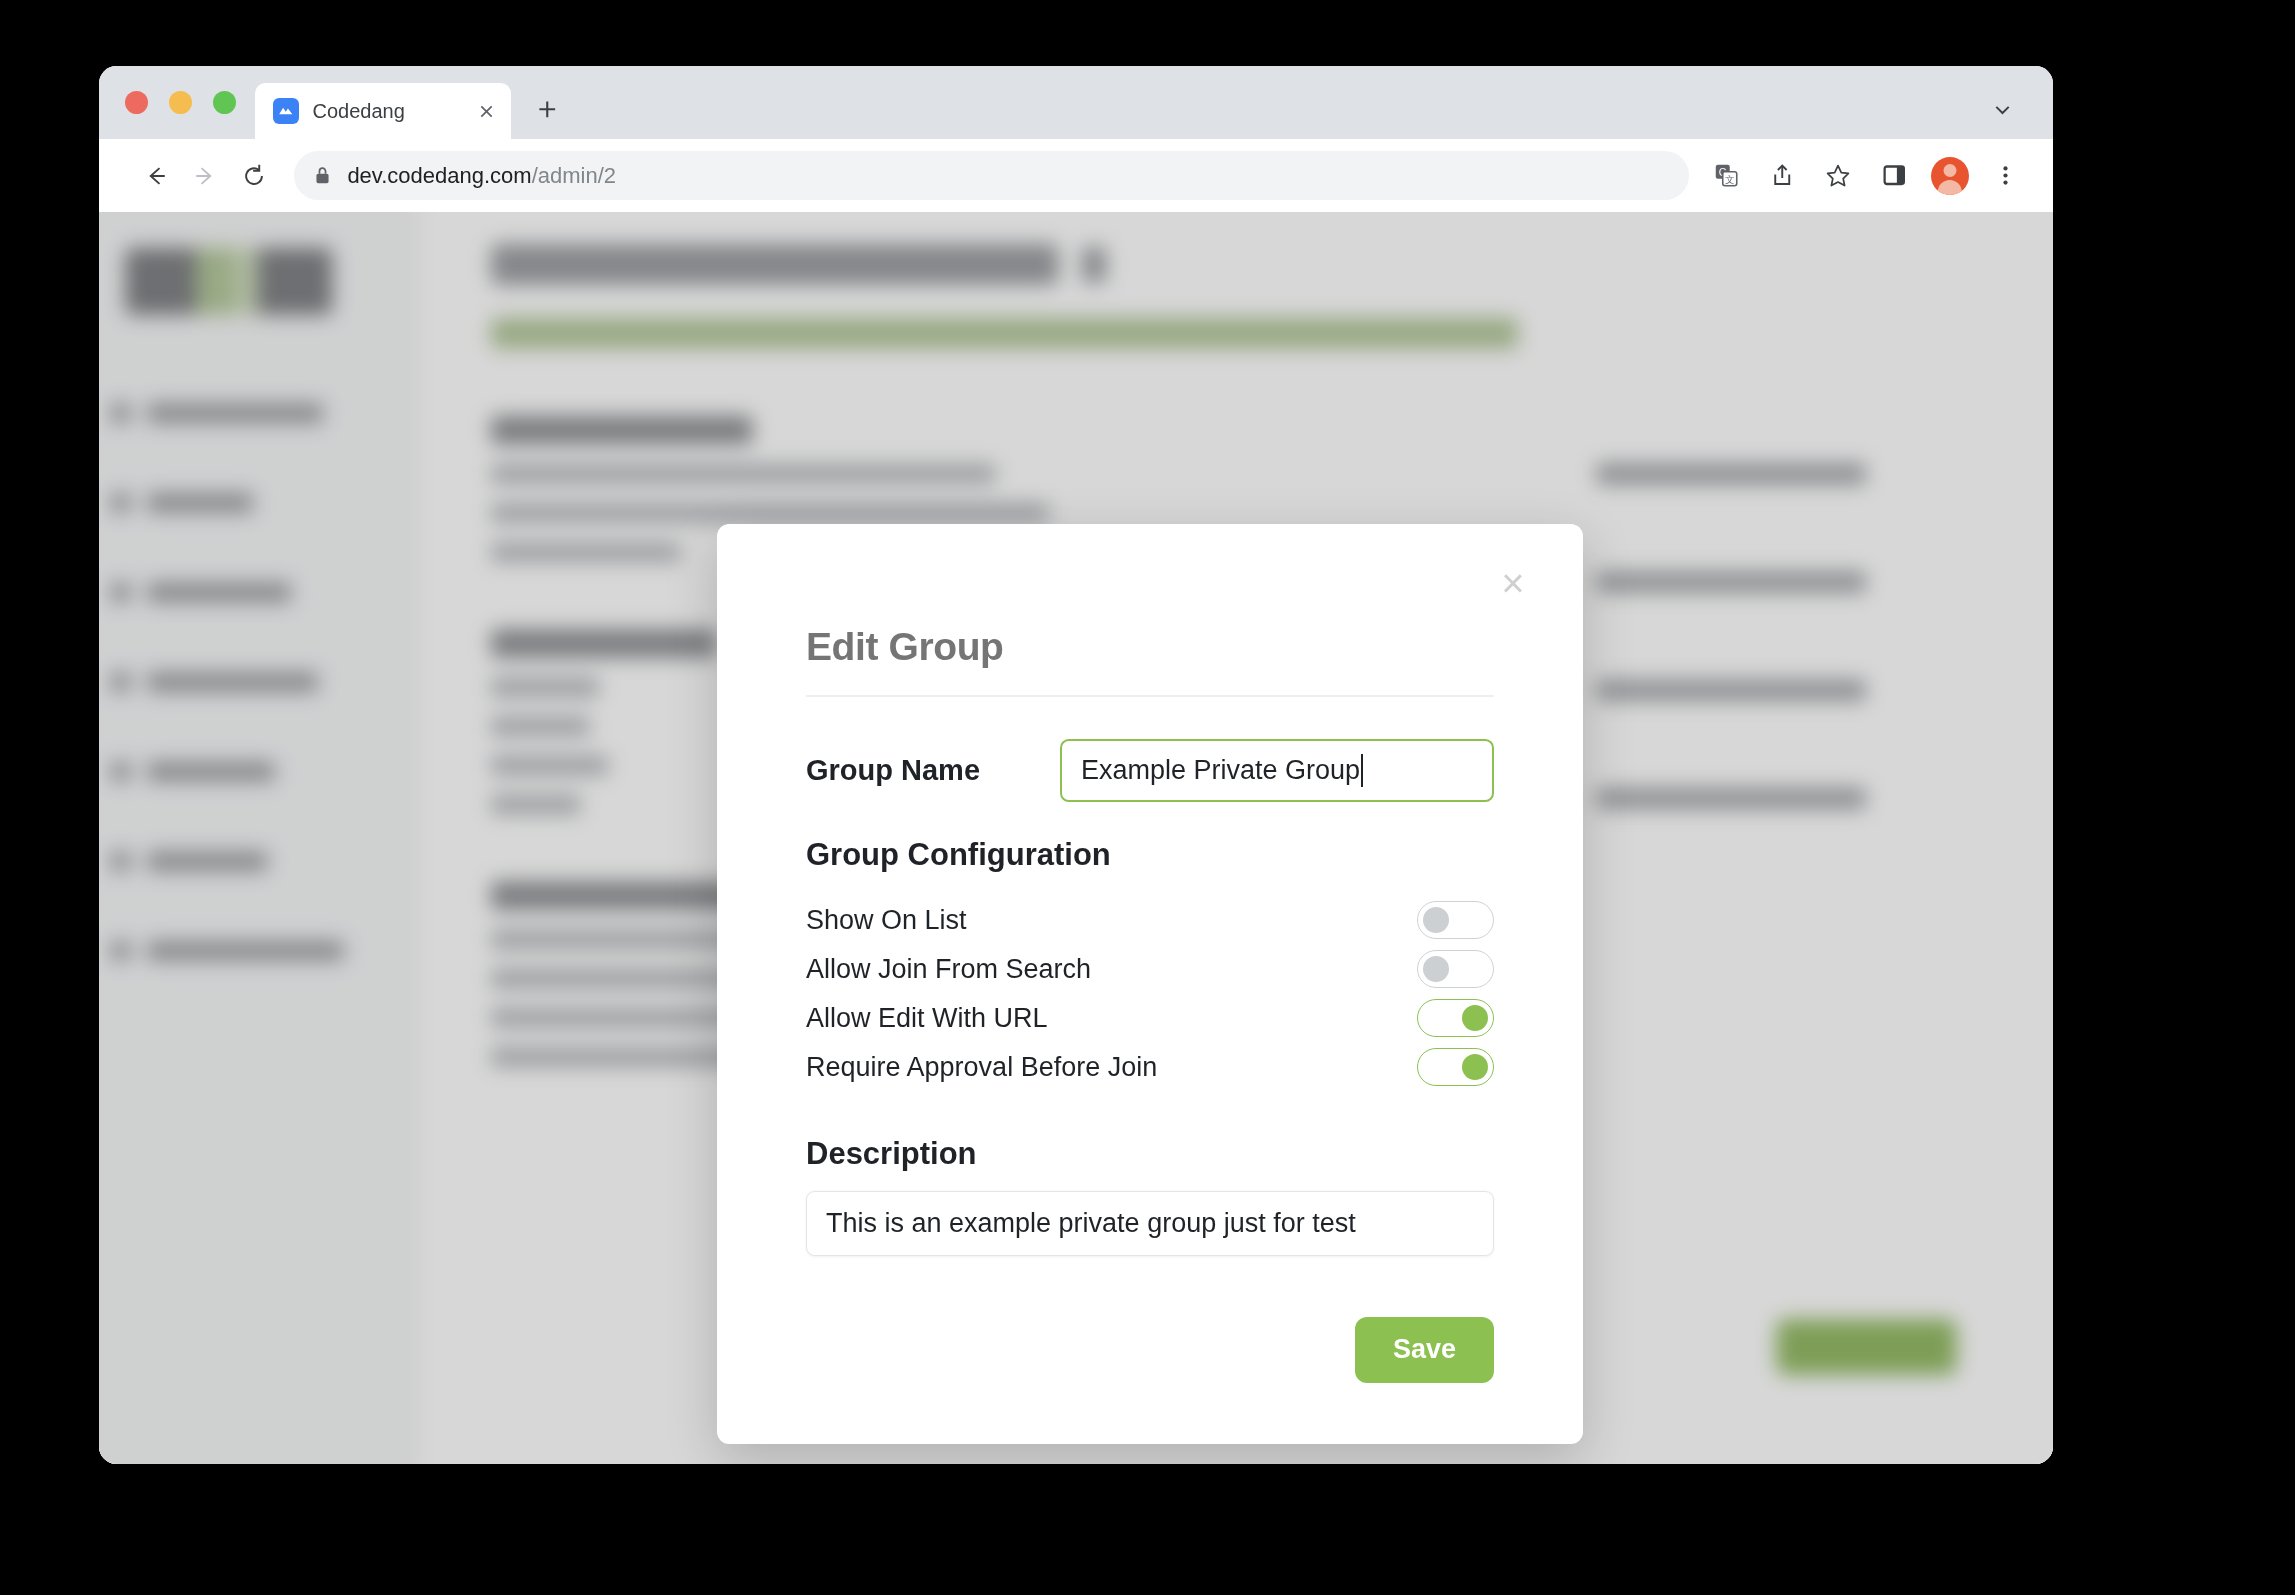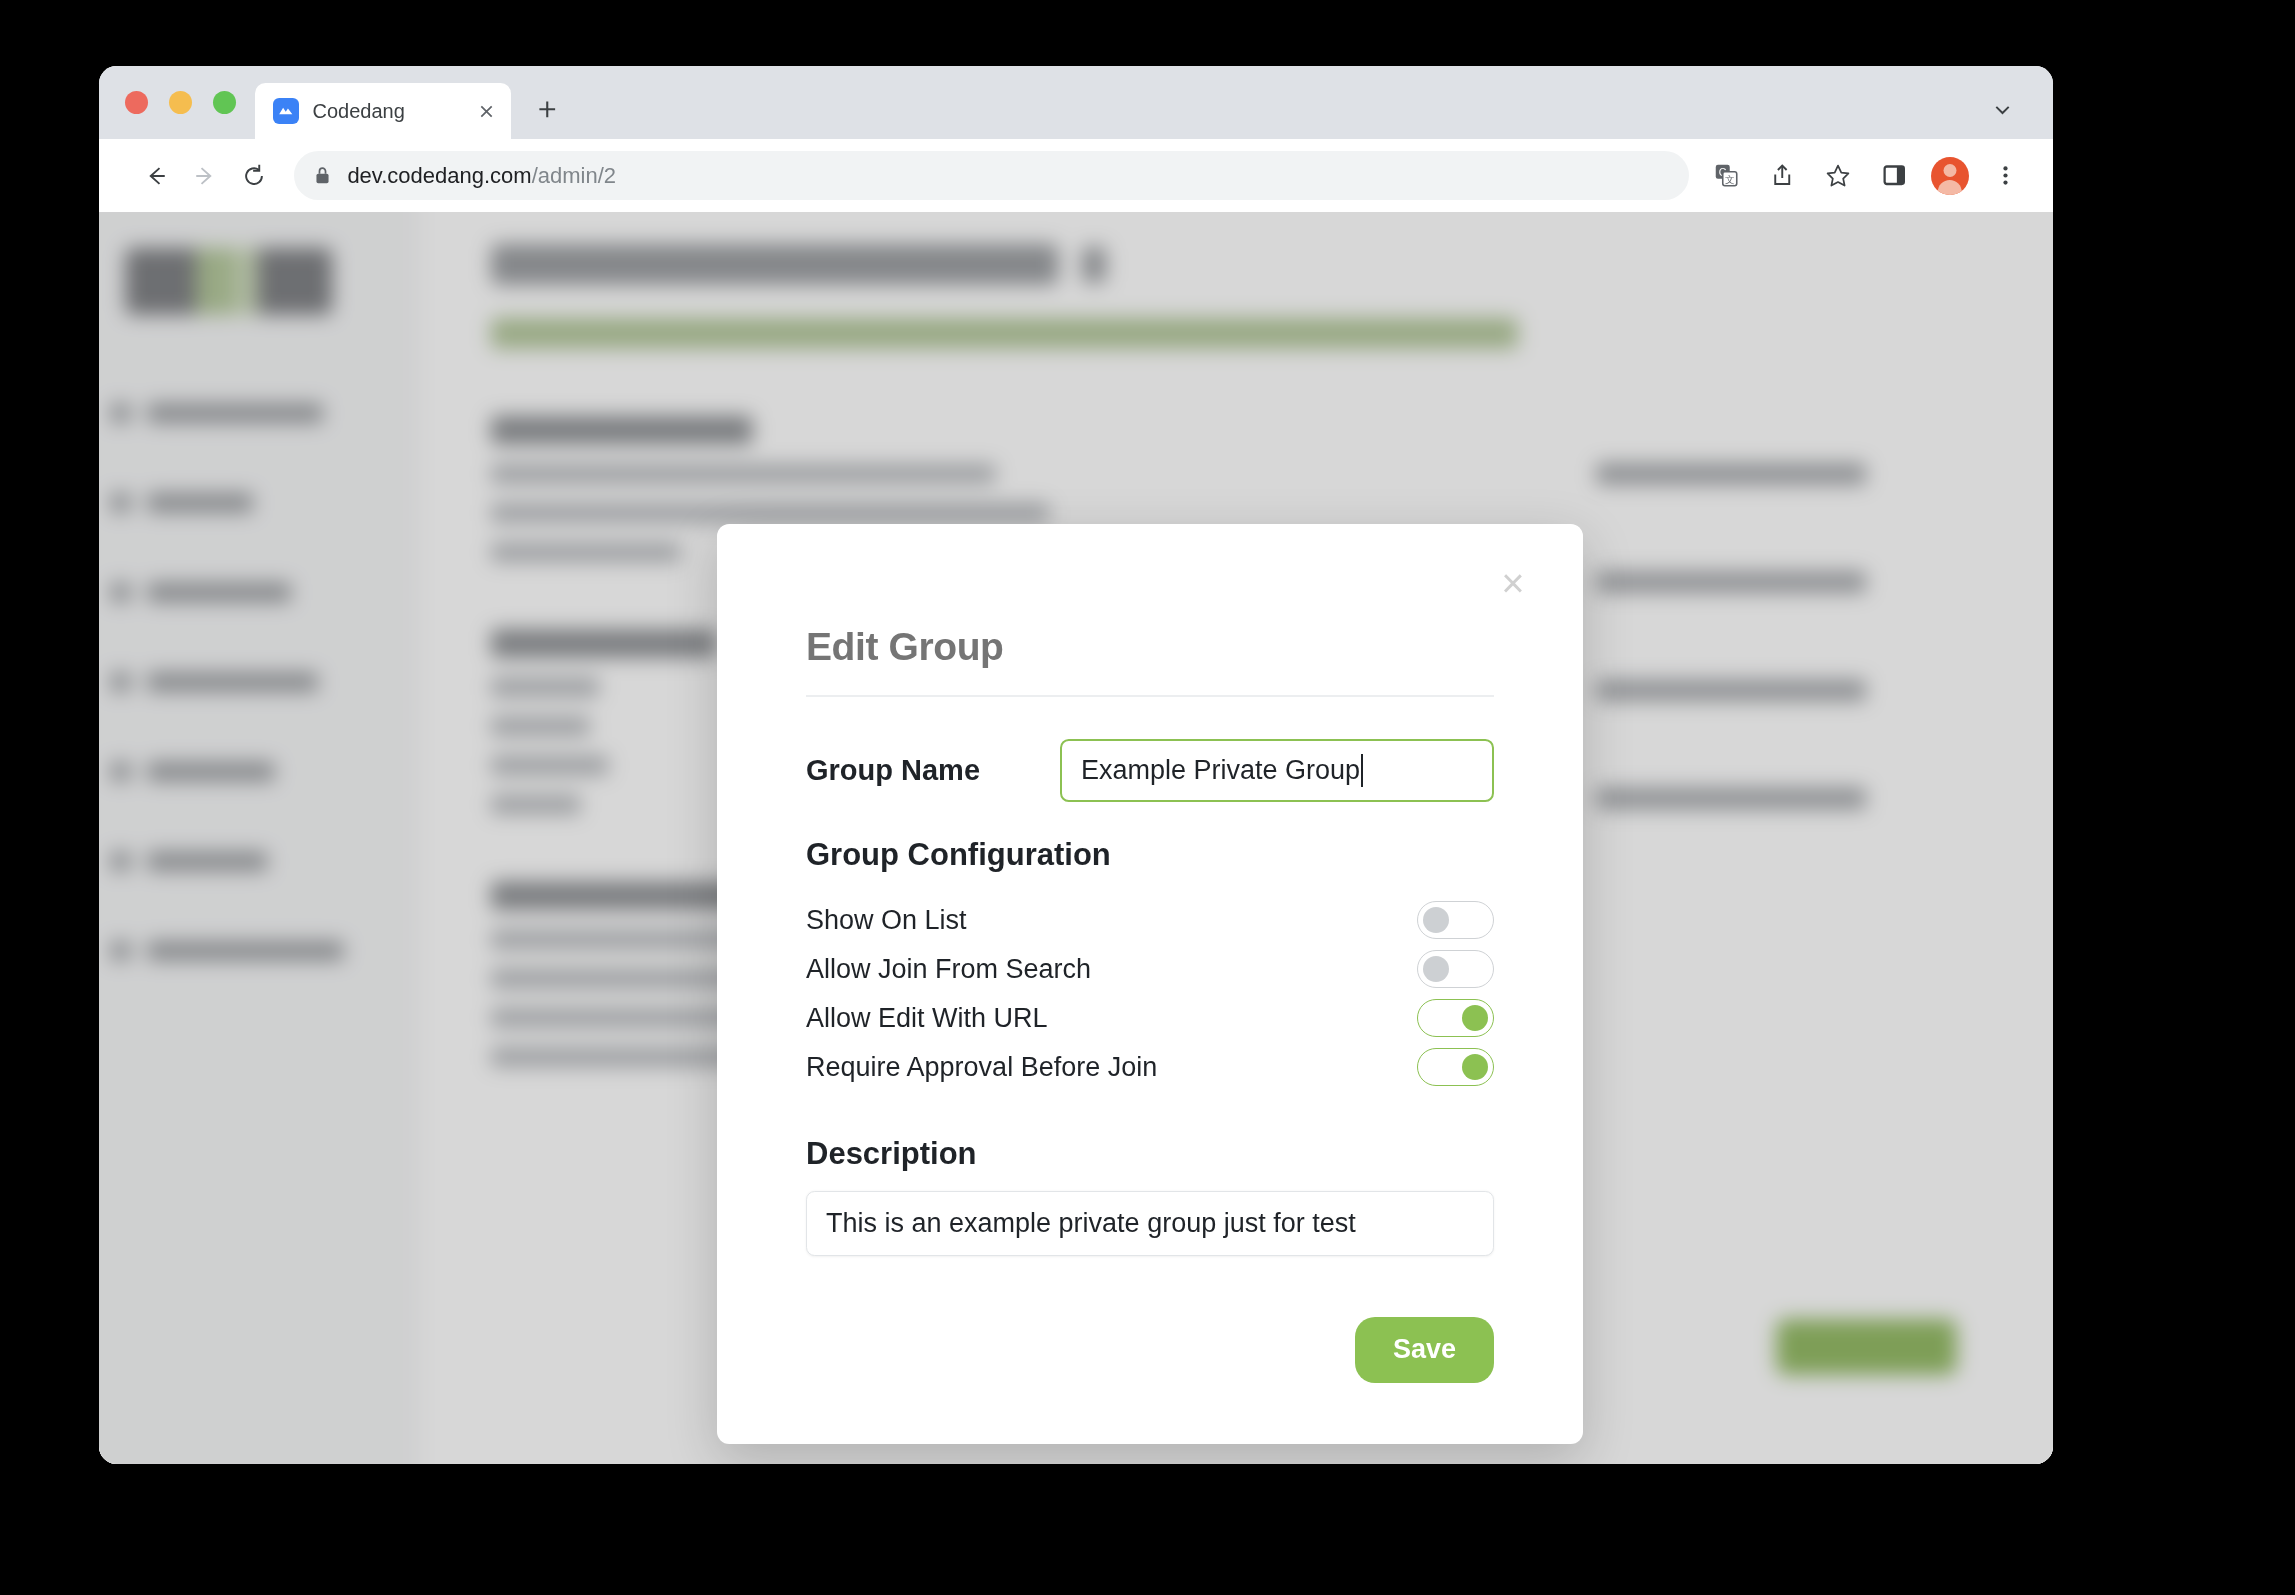--- a/index.html
+++ b/index.html
@@ -441,21 +441,21 @@
     margin-top: 61px;
     display: flex;
     justify-content: flex-end;
   }
   .save-button {
     background: #8cc152;
     color: #ffffff;
     font-size: 27px;
     font-weight: bold;
     border: none;
-    border-radius: 20px;
+    border-radius: 12px;
     padding: 17.5px 38px;
     font-family: "Liberation Sans", sans-serif;
   }
 </style>
 </head>
 <body>
 
 <div class="browser-window">
 
   <div class="tab-strip">

